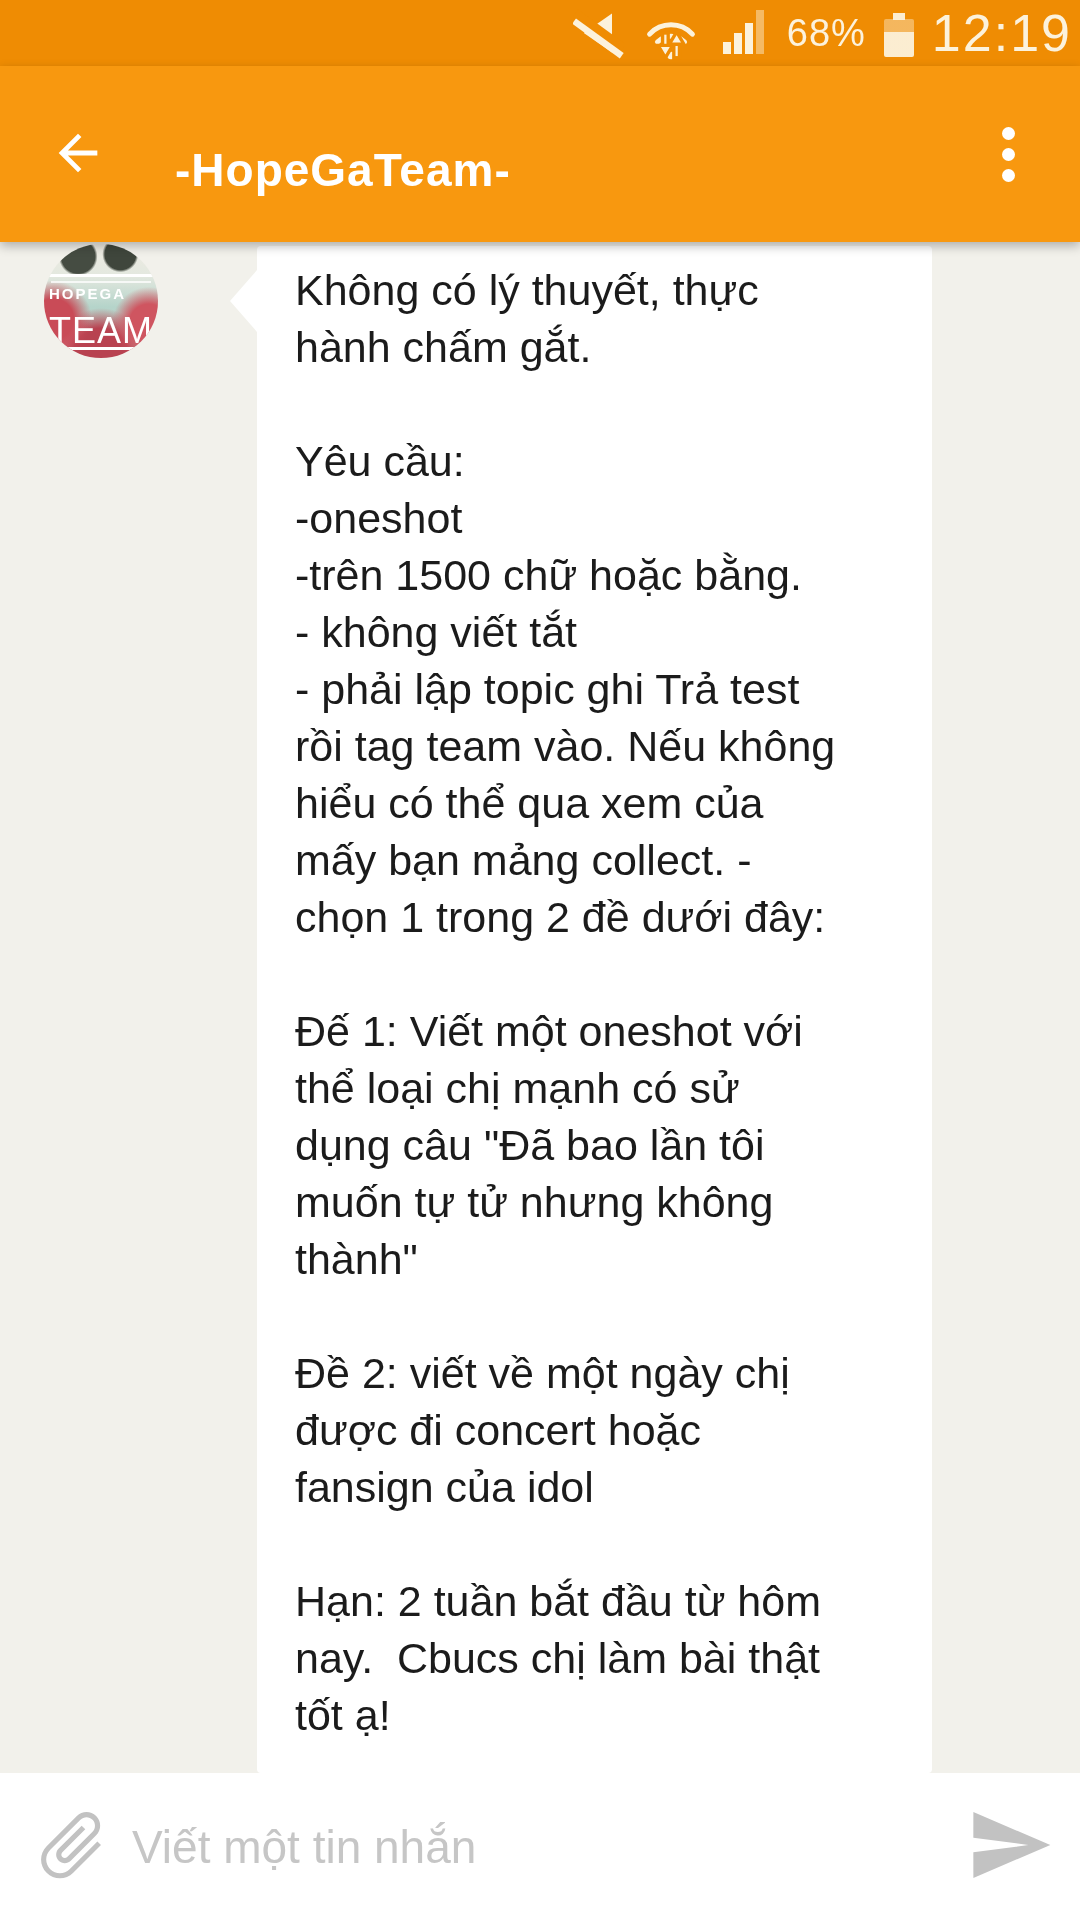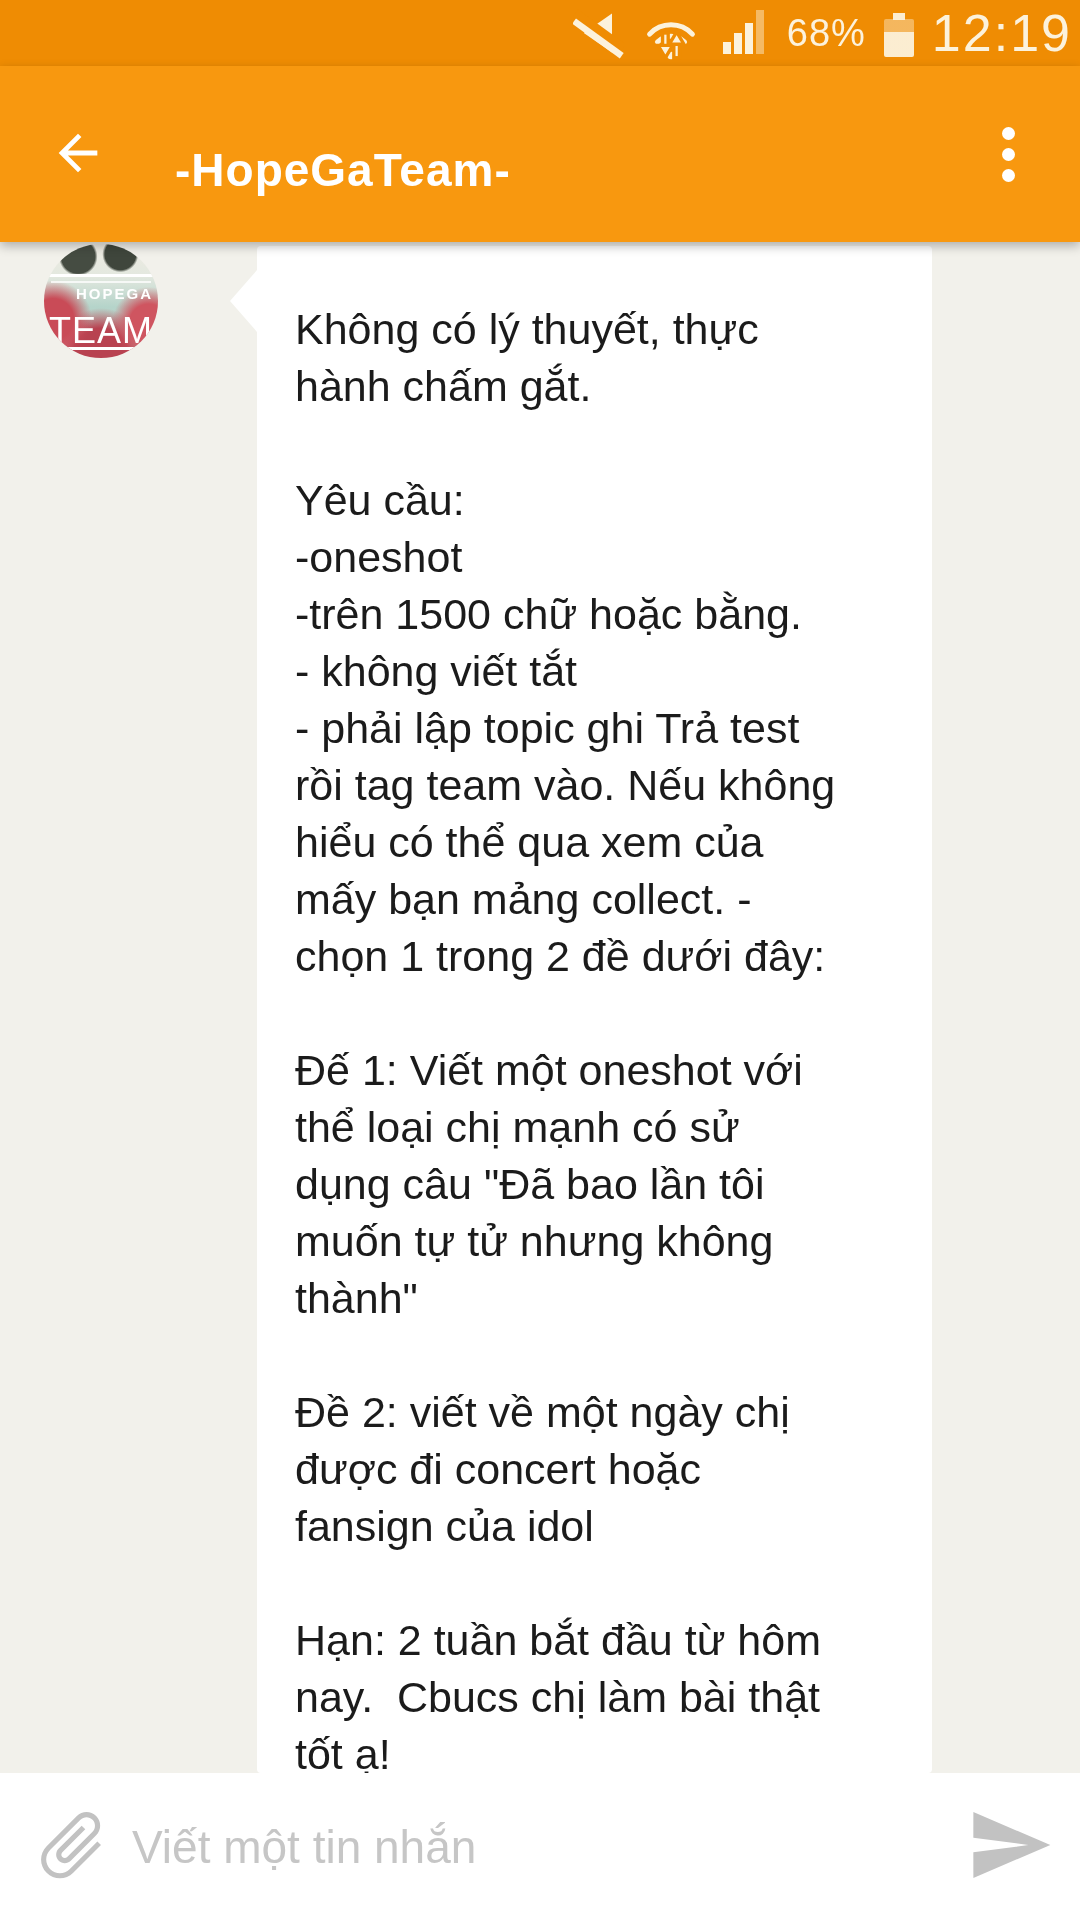--- a/index.html
+++ b/index.html
@@ -57,39 +57,38 @@
       radial-gradient(circle at 30% 11%, #454c42 0 13%, rgba(69,76,66,0) 15%),
       radial-gradient(circle at 67% 9%,  #3f463c 0 12%, rgba(63,70,60,0) 14%),
       radial-gradient(circle at 8% 66%,  #c94b57 0 16%, rgba(201,75,87,0) 30%),
       radial-gradient(circle at 92% 70%, #cf5560 0 15%, rgba(207,85,96,0) 28%),
       radial-gradient(circle at 50% 98%, #b84250 0 22%, rgba(184,66,80,0) 38%),
       radial-gradient(circle at 26% 94%, #e08894 0 12%, rgba(224,136,148,0) 24%),
       linear-gradient(180deg,#efece3 0%,#e3e8df 28%,#b5d4ca 55%,#c9d6cd 100%);
   }
   .avatar-label{
     position:absolute;left:50%;top:60%;transform:translate(-50%,-50%);
-    border:3px solid #fff;padding:4px 10px 3px;text-align:right;color:#fff;
+    border:3px solid #fff;padding:4px 10px 3px;text-align:left;color:#fff;
   }
   .avatar-label .tiny-rule{height:2px;background:rgba(255,255,255,.75);margin:0 2px 3px;}
   .avatar-label .l1{font-size:15px;font-weight:bold;letter-spacing:2px;line-height:16px;}
   .avatar-label .l2{font-size:36px;font-weight:normal;letter-spacing:1px;line-height:27px;margin-top:15px;}
   .message-bubble{
     position:absolute;left:257px;top:4px;width:675px;height:1527px;
     background:var(--bubble-bg);border-radius:4px;
   }
   .bubble-tail{
     position:absolute;left:-27px;top:24px;width:0;height:0;
     border-top:31px solid transparent;border-bottom:31px solid transparent;
     border-right:27px solid var(--bubble-bg);
   }
   .message-text{
     position:absolute;left:38px;top:16px;width:610px;
     color:var(--message-text);font-size:43px;line-height:57px;
     white-space:pre-wrap;
-    margin-top:39px;
   }
   
   .composer{
     position:absolute;left:0;top:1773px;width:1080px;height:147px;
     background:var(--composer-bg);
     display:flex;align-items:center;padding:0 24px 0 26px;gap:12px;
   }
   .attach-button,.send-button{
     border:none;background:transparent;padding:0;cursor:pointer;
     width:92px;height:96px;display:flex;align-items:center;justify-content:center;flex:0 0 auto;

